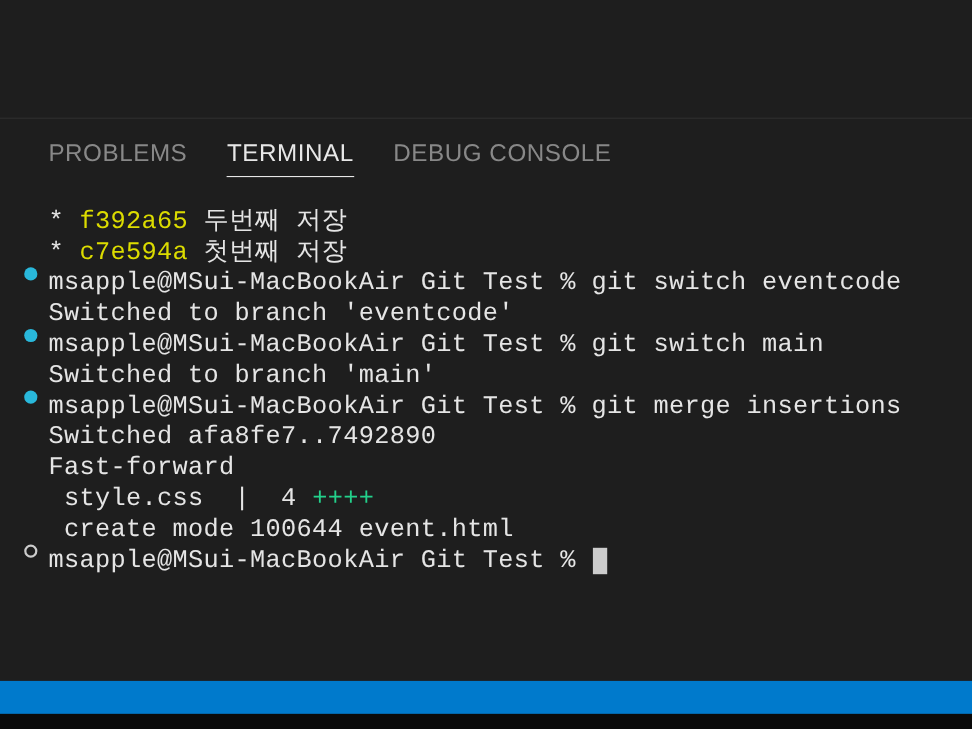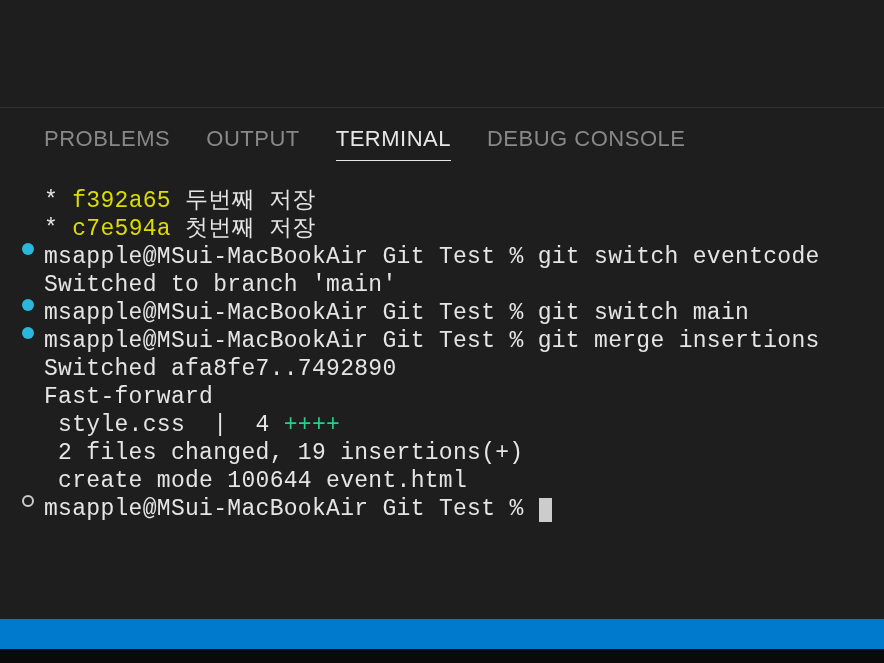--- a/index.html
+++ b/index.html
@@ -105,68 +105,67 @@
     }
   </style>
 </head>
 <body>
 
 <div class="editor-area"></div>
 
 <div class="panel">
   <div class="tabs">
     <div class="tab">PROBLEMS</div>
-    <div class="tab">OUTPUT</div>
     <div class="tab active">TERMINAL</div>
     <div class="tab">DEBUG CONSOLE</div>
   </div>
 
   <div class="terminal-content">
     <div class="line">
       <span class="bullet"></span>
       <span class="text white"><span>*</span> <span class="yellow">f392a65</span> <span>두번째 저장</span></span>
     </div>
     <div class="line">
       <span class="bullet"></span>
       <span class="text white"><span>*</span> <span class="yellow">c7e594a</span> <span>첫번째 저장</span></span>
     </div>
     <div class="line">
       <span class="bullet"><span class="bullet-dot bullet-cyan"></span></span>
       <span class="text white"><span>msapple@MSui-MacBookAir</span> <span>Git Test</span> <span>%</span> <span>git switch eventcode</span></span>
     </div>
     <div class="line">
       <span class="bullet"></span>
-      <span class="text white">Switched to branch 'main'</span>
+      <span class="text white">Switched to branch 'eventcode'</span>
     </div>
     <div class="line">
       <span class="bullet"><span class="bullet-dot bullet-cyan"></span></span>
       <span class="text white"><span>msapple@MSui-MacBookAir</span> <span>Git Test</span> <span>%</span> <span>git switch main</span></span>
+    </div>
+    <div class="line">
+      <span class="bullet"></span>
+      <span class="text white">Switched to branch 'main'</span>
     </div>
     <div class="line">
       <span class="bullet"><span class="bullet-dot bullet-cyan"></span></span>
       <span class="text white"><span>msapple@MSui-MacBookAir</span> <span>Git Test</span> <span>%</span> <span>git merge insertions</span></span>
     </div>
     <div class="line">
       <span class="bullet"></span>
       <span class="text white">Switched afa8fe7..7492890</span>
     </div>
     <div class="line">
       <span class="bullet"></span>
       <span class="text white">Fast-forward</span>
     </div>
     <div class="line">
       <span class="bullet"></span>
       <span class="text white"><span> style.css  |  4 </span><span class="green">++++</span></span>
     </div>
     <div class="line">
       <span class="bullet"></span>
-      <span class="text white"> 2 files changed, 19 insertions(+)</span>
-    </div>
-    <div class="line">
-      <span class="bullet"></span>
       <span class="text white"> create mode 100644 event.html</span>
     </div>
     <div class="line">
       <span class="bullet"><span class="bullet-ring"></span></span>
       <span class="text white"><span>msapple@MSui-MacBookAir</span> <span>Git Test</span> <span>%</span> <span class="cursor-block"></span></span>
     </div>
   </div>
 </div>
 
 <div class="status-bar"></div>

